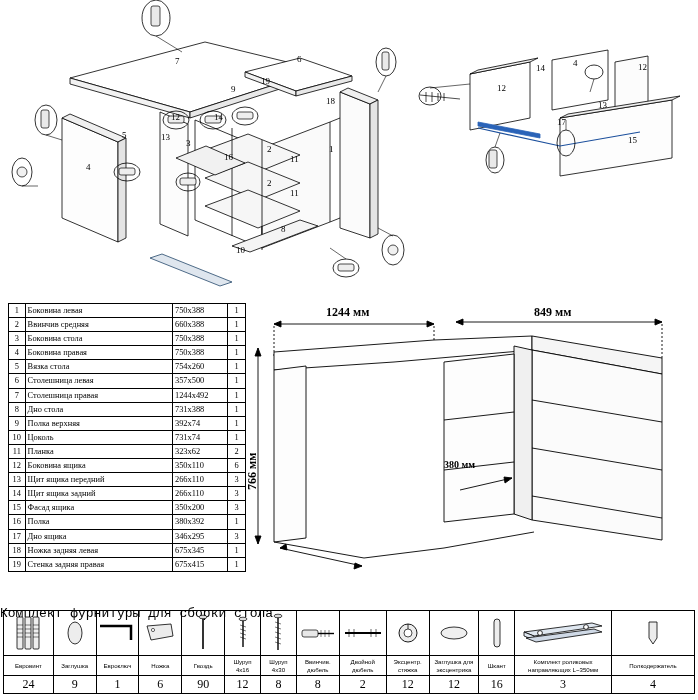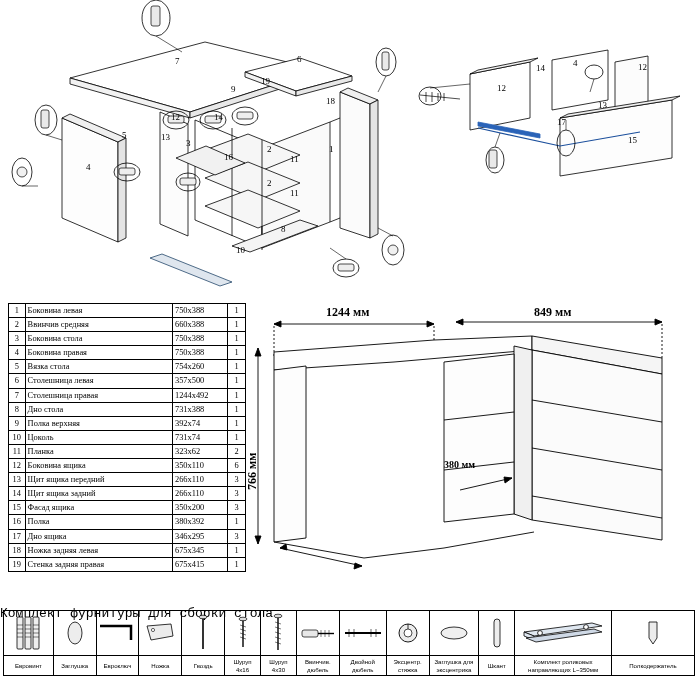--- a/index.html
+++ b/index.html
@@ -532,16 +532,32 @@
         <td>Шуруп 4х16</td>
         <td>Шуруп 4х30</td>
         <td>Ввинчив. дюбель</td>
         <td>Двойной дюбель</td>
         <td>Эксцентр. стяжка</td>
         <td>Заглушка для эксцентрика</td>
         <td>Шкант</td>
         <td>Комплект роликовых направляющих L~350мм</td>
         <td>Полкодержатель</td>
       </tr>
+      <tr class="counts">
+        <td>24</td>
+        <td>9</td>
+        <td>1</td>
+        <td>6</td>
+        <td>90</td>
+        <td>12</td>
+        <td>8</td>
+        <td>8</td>
+        <td>2</td>
+        <td>12</td>
+        <td>12</td>
+        <td>16</td>
+        <td>3</td>
+        <td>4</td>
+      </tr>
     </tbody>
   </table>
 
 </div>
 
 </body></html>

